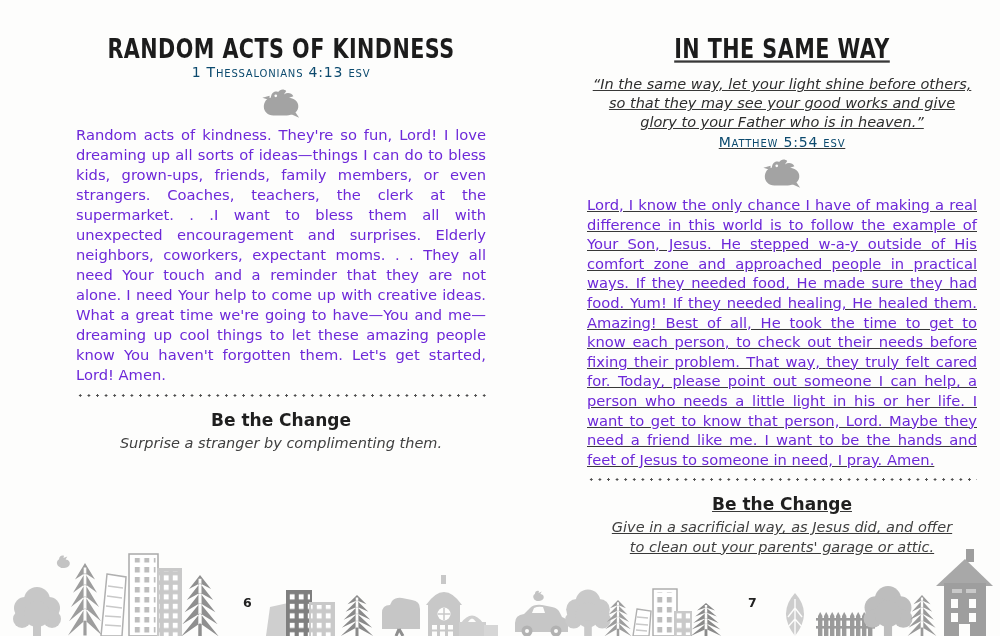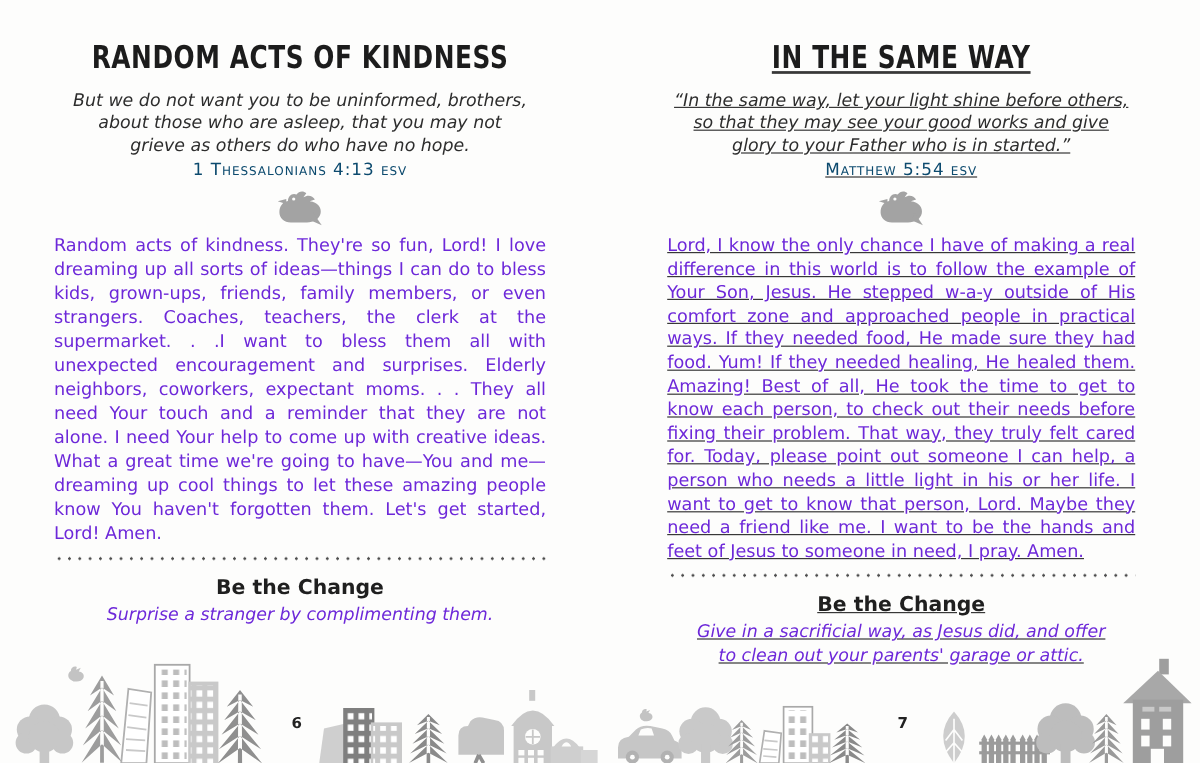--- a/index.html
+++ b/index.html
@@ -1,68 +1,65 @@
 <!DOCTYPE html>
 <html><head>
 <meta charset="utf-8">
 <style>
   html,body{margin:0;padding:0;background:#e8e8e8;}
   .spread{position:relative;width:1000px;height:636px;background:#fdfdfc;overflow:hidden;
           font-family:"DejaVu Sans",sans-serif;color:#383838;margin:0 auto;}
-  .page{position:absolute;top:0;width:500px;height:545px;box-sizing:border-box;}
+  .page{position:absolute;top:0;width:500px;height:545px;box-sizing:border-box;margin-left:31px;}
   .page.left{left:0;padding:26px 45px 0 45px;}
   .page.right{left:512px;padding:26px 66px 0 44px;text-decoration:underline;}
   .title{font-size:23px;font-weight:700;letter-spacing:.5px;text-align:center;margin:10px 0 0;
          color:#1c1c1c;transform:scale(.9,1.14);transform-origin:center;}
   .scripture{font-style:italic;font-size:14.5px;line-height:19px;text-align:center;
              white-space:pre-line;margin:13px 0 0;color:#2d2d2d;}
   .reference{text-align:center;font-variant:small-caps;letter-spacing:.8px;font-size:14px;
              margin:2px 0 0;color:#0c4a6e;font-weight:500;}
   .bird{width:42px;height:32px;margin:7px auto 4px;display:block;}
   .prayer{font-size:14.7px;line-height:20px;text-align:justify;margin:6px 0 0;color:#6d28d9;}
   .page.right .prayer{line-height:19.6px;}
   .dotted{height:3px;margin-top:9px;
           background-image:radial-gradient(circle,#4d4d4d 1.1px,transparent 1.25px);
           background-size:8.6px 3px;background-position:0 50%;}
   .btc-h{text-align:center;font-size:17px;font-weight:700;margin:13px 0 0;color:#1f1f1f;}
   .btc-t{text-align:center;font-style:italic;font-size:14.5px;line-height:19.5px;
-         white-space:pre-line;margin:4px 0 0;color:#6d28d9;}
+         white-space:pre-line;margin:4px 0 0;color:#404040;}
   .footer{position:absolute;left:0;bottom:0;width:1000px;height:91px;}
   .pnum{position:absolute;bottom:26px;font-size:12.5px;font-weight:700;color:#222;}
   .pnum.l{left:243px;}
   .pnum.r{left:748px;}
 </style>
 </head>
 <body>
 
 <div class="spread">
 
   <section class="page left">
     <h1 class="title">RANDOM ACTS OF KINDNESS</h1>
-    <p class="scripture">But we do not want you to be uninformed, brothers,
-about those who are asleep, that you may not
-grieve as others do who have no hope.</p>
     <p class="reference">1 Thessalonians 4:13 esv</p>
     <svg class="bird" viewBox="0 0 44 32">
       <path fill="#a3a3a3" d="M14,29 C8,29 4,25 4,20 C4,15 7,11 11.5,10.3 C11.5,6 15,2.8 19,4.5 C21,1.5 25,1 27.5,3.5 L25,7 C29,4.5 33,5.5 35,9 L30.5,10.5 C37.5,11.5 41,16 40,21 C39,26 34,29 28,29 Z"></path>
       <path fill="#a3a3a3" d="M10,8.5 L2.5,10.5 L10,12.8 Z"></path>
       <circle cx="16.5" cy="8.5" r="1.4" fill="#fdfdfc"></circle>
       <path fill="#a3a3a3" d="M31,27 L41,31.5 L33.5,20.5 Z"></path>
     </svg>
     <p class="prayer">Random acts of kindness. They're so fun, Lord! I love dreaming up all sorts of ideas—things I can do to bless kids, grown-ups, friends, family members, or even strangers. Coaches, teachers, the clerk at the supermarket. . .I want to bless them all with unexpected encouragement and surprises. Elderly neighbors, coworkers, expectant moms. . . They all need Your touch and a reminder that they are not alone. I need Your help to come up with creative ideas. What a great time we're going to have—You and me—dreaming up cool things to let these amazing people know You haven't forgotten them. Let's get started, Lord! Amen.</p>
     <div class="dotted"></div>
     <h2 class="btc-h">Be the Change</h2>
     <p class="btc-t">Surprise a stranger by complimenting them.</p>
   </section>
 
   <section class="page right">
     <h1 class="title">IN THE SAME WAY</h1>
     <p class="scripture">“In the same way, let your light shine before others,
 so that they may see your good works and give
-glory to your Father who is in started.”</p>
+glory to your Father who is in heaven.”</p>
     <p class="reference">Matthew 5:54 esv</p>
     <svg class="bird" viewBox="0 0 44 32">
       <path fill="#a3a3a3" d="M14,29 C8,29 4,25 4,20 C4,15 7,11 11.5,10.3 C11.5,6 15,2.8 19,4.5 C21,1.5 25,1 27.5,3.5 L25,7 C29,4.5 33,5.5 35,9 L30.5,10.5 C37.5,11.5 41,16 40,21 C39,26 34,29 28,29 Z"></path>
       <path fill="#a3a3a3" d="M10,8.5 L2.5,10.5 L10,12.8 Z"></path>
       <circle cx="16.5" cy="8.5" r="1.4" fill="#fdfdfc"></circle>
       <path fill="#a3a3a3" d="M31,27 L41,31.5 L33.5,20.5 Z"></path>
     </svg>
     <p class="prayer">Lord, I know the only chance I have of making a real difference in this world is to follow the example of Your Son, Jesus. He stepped w-a-y outside of His comfort zone and approached people in practical ways. If they needed food, He made sure they had food. Yum! If they needed healing, He healed them. Amazing! Best of all, He took the time to get to know each person, to check out their needs before fixing their problem. That way, they truly felt cared for. Today, please point out someone I can help, a person who needs a little light in his or her life. I want to get to know that person, Lord. Maybe they need a friend like me. I want to be the hands and feet of Jesus to someone in need, I pray. Amen.</p>
     <div class="dotted"></div>
     <h2 class="btc-h">Be the Change</h2>

